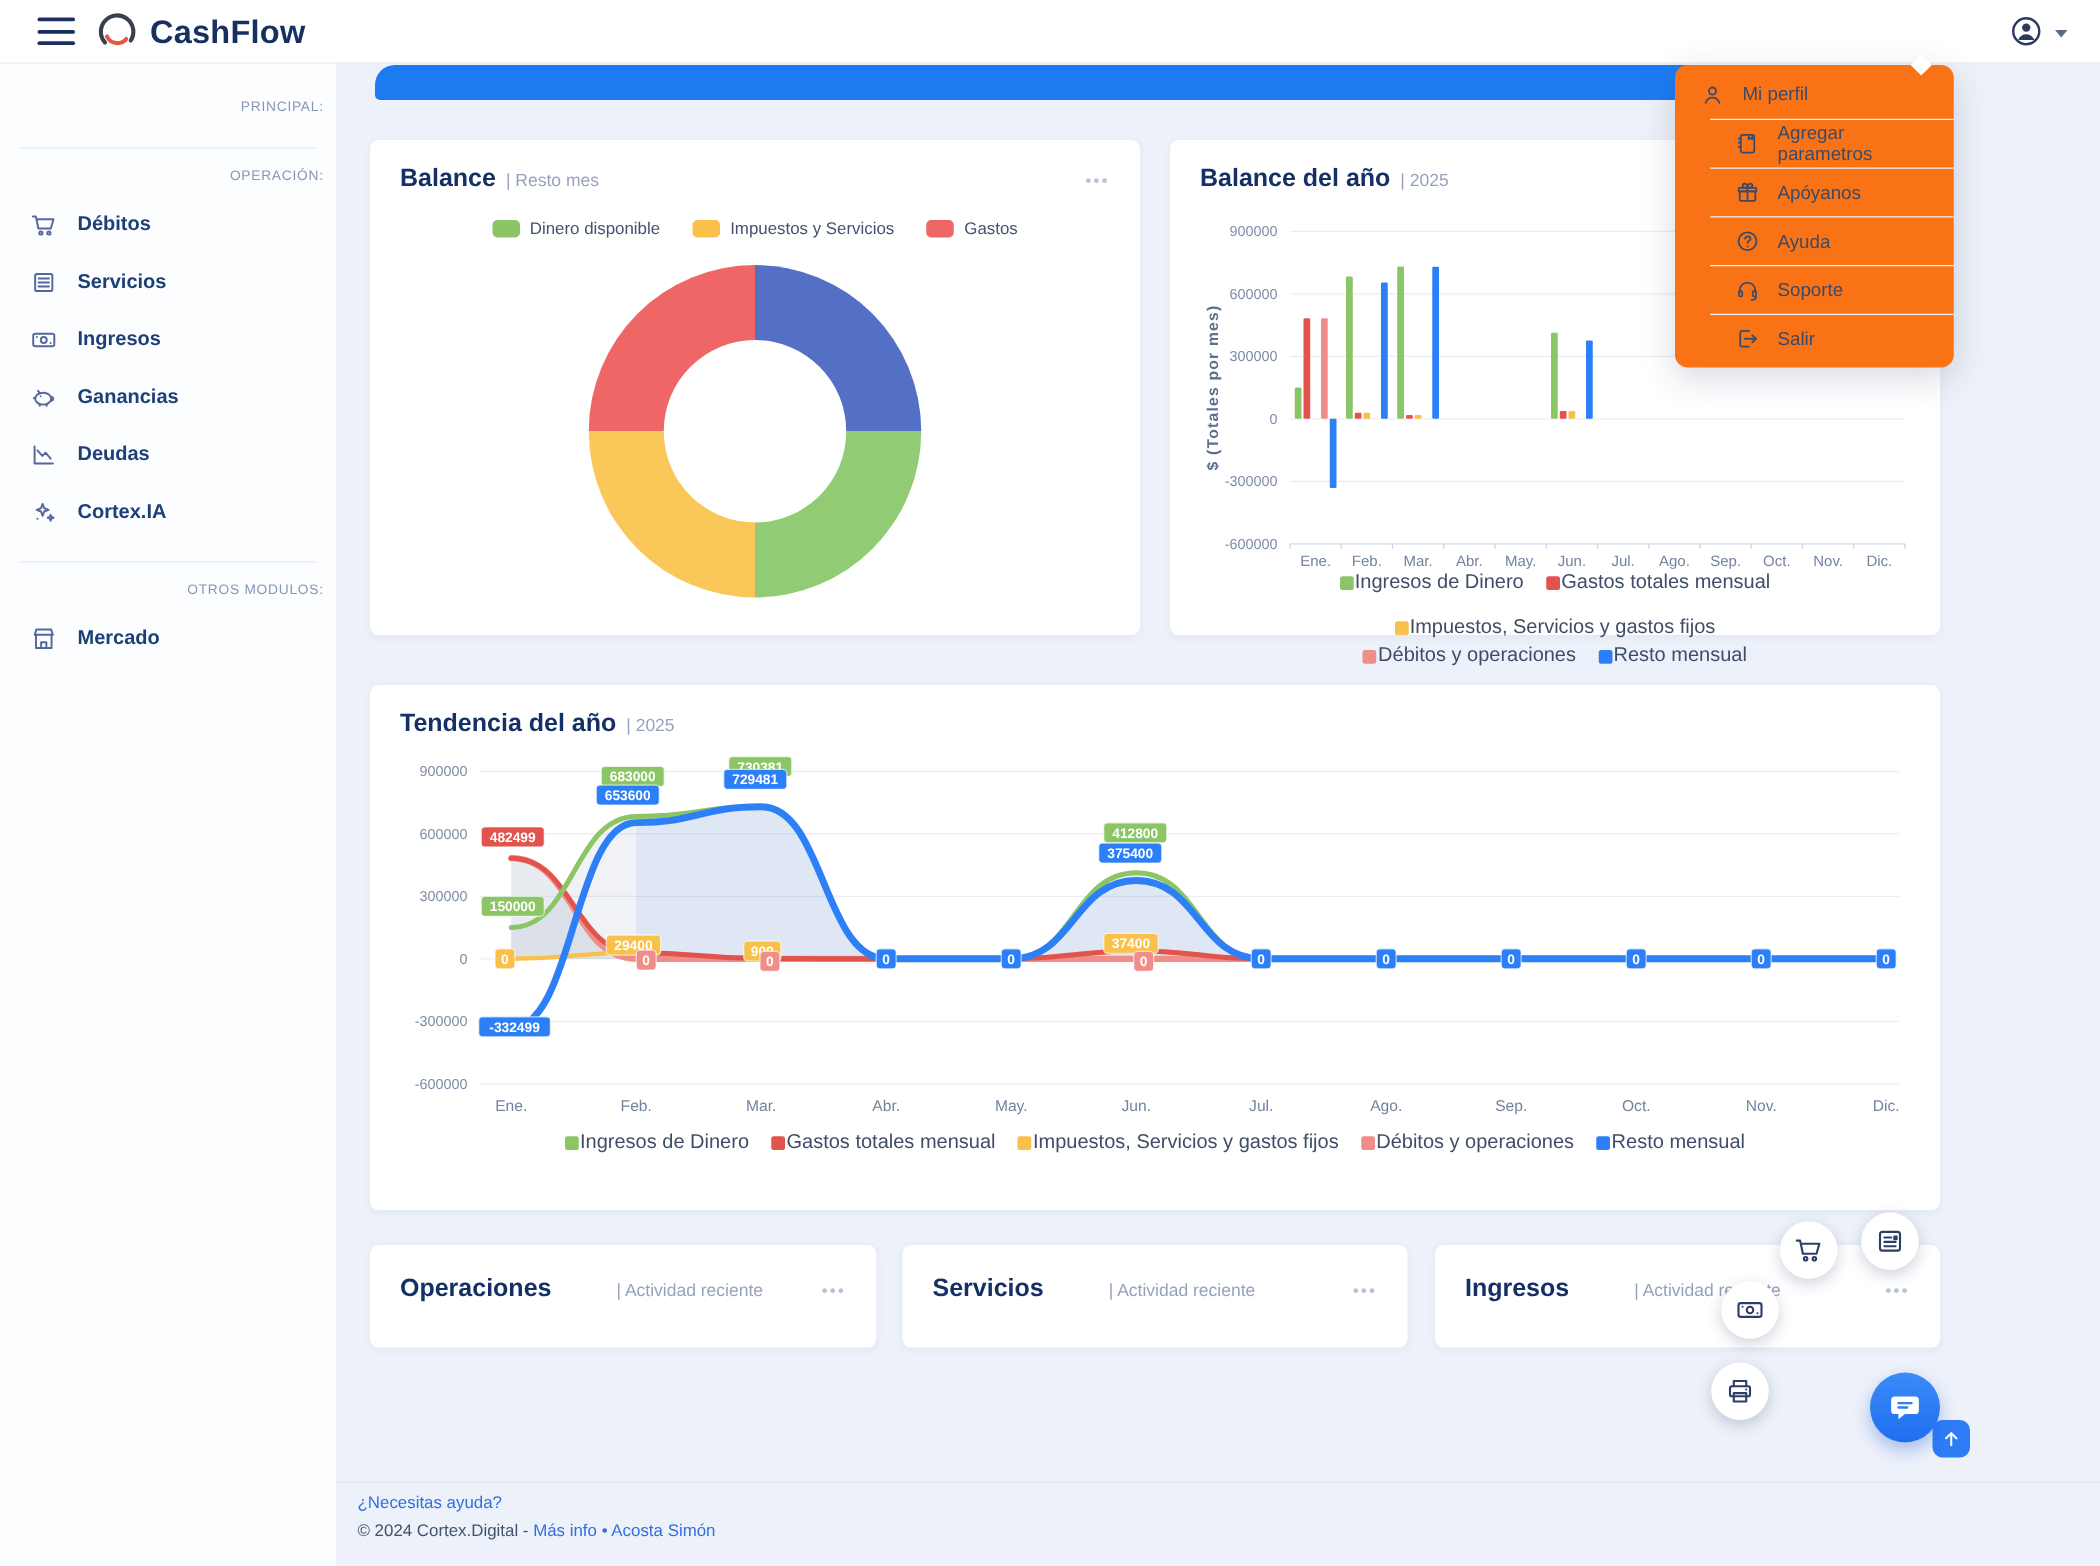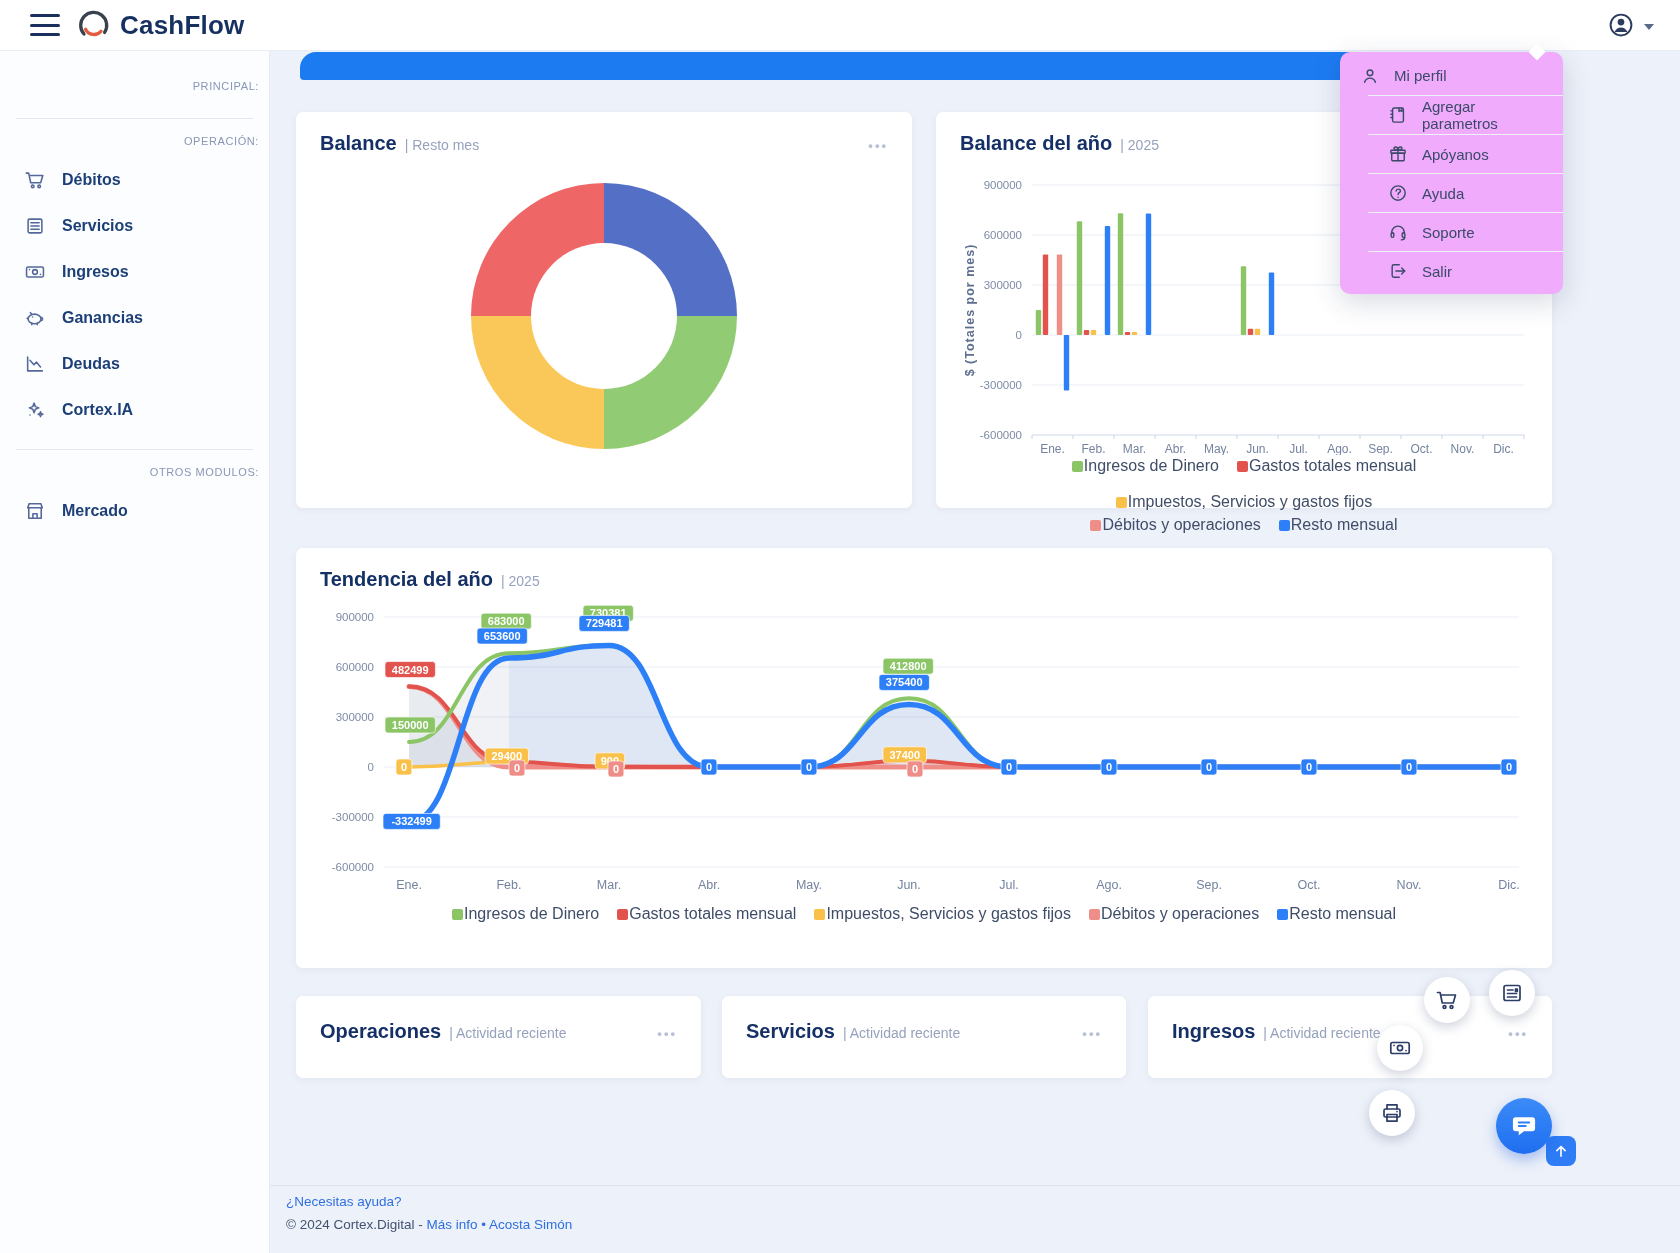--- a/index.html
+++ b/index.html
@@ -38,35 +38,35 @@
   .card-title{font-size:20px;font-weight:bold;color:#153067;}
   .card-sub{font-size:14px;color:#96a2bd;margin-left:8px;font-weight:400;}
   .more-btn{margin-left:auto;color:#b7c2d8;font-size:13px;letter-spacing:2px;cursor:pointer;
     font-weight:bold;line-height:10px;}
   #card-balance{left:296px;top:112px;width:616px;height:396px;}
   #card-balyear{left:936px;top:112px;width:616px;height:396px;}
   #card-trend{left:296px;top:548px;width:1256px;height:420px;}
   #card-ops{left:296px;top:996px;width:405px;height:82px;}
   #card-serv{left:722px;top:996px;width:404px;height:82px;}
   #card-inc{left:1148px;top:996px;width:404px;height:82px;}
-  .mini-head{padding-top:24px;}
+  .mini-head{padding-top:24px;gap:44px;}
   
   .pie-legend{display:flex;justify-content:center;gap:26px;margin-top:14px;}
   .pl-item{display:flex;align-items:center;gap:8px;font-size:13.5px;color:#44526f;}
   .pl-swatch{width:22px;height:14px;border-radius:4px;}
   .donut-wrap{display:flex;justify-content:center;margin-top:22px;}
   .donut{width:266px;height:266px;border-radius:50%;position:relative;}
   .donut-hole{position:absolute;left:50%;top:50%;width:146px;height:146px;margin:-73px 0 0 -73px;
     border-radius:50%;background:#fff;}
   
   .chart-legend{display:flex;justify-content:center;gap:18px;margin-top:2px;flex-wrap:wrap;}
   .cl-item{display:flex;align-items:center;gap:1px;font-size:16px;color:#3f4d68;}
   .cl-swatch{width:11px;height:11px;border-radius:2px;}
   
-  .user-menu{position:absolute;left:1340px;top:52px;width:223px;background:#f0abfc;z-index:60;
+  .user-menu{position:absolute;left:1340px;top:52px;width:223px;background:#f97316;z-index:60;
     border-radius:10px;box-shadow:0 8px 28px rgba(25,45,90,.18);padding:4px 0;}
   .user-menu:before{content:"";position:absolute;top:-6px;right:20px;width:12px;height:12px;
     background:#fff;transform:rotate(45deg);}
   .um-item{display:flex;align-items:center;gap:14px;padding:0 20px;height:39px;cursor:pointer;
     font-size:15px;color:#3a4a68;}
   .um-item + .um-item{border-top:1px solid #eef1f6;margin-left:28px;}
   .um-item .micon{width:20px;height:20px;color:#3a4a68;flex:0 0 20px;display:flex;}
   
   .fab{position:absolute;width:46px;height:46px;border-radius:50%;background:#fff;z-index:45;
     box-shadow:0 4px 12px rgba(30,50,90,.22);display:flex;align-items:center;justify-content:center;
@@ -190,20 +190,34 @@
       <span>Mercado</span>
     </div>
   </nav>
 
 <section class="card" id="card-balance">
   <div class="card-head">
     <span class="card-title">Balance</span>
     <span class="card-sub">| Resto mes</span>
     <span class="more-btn">•••</span>
   </div>
+  <div class="pie-legend" id="pie-legend">
+      <span class="pl-item">
+        <span class="pl-swatch" style="background: rgb(139, 197, 102);"></span>
+        <span>Dinero disponible</span>
+      </span>
+      <span class="pl-item">
+        <span class="pl-swatch" style="background: rgb(249, 192, 74);"></span>
+        <span>Impuestos y Servicios</span>
+      </span>
+      <span class="pl-item">
+        <span class="pl-swatch" style="background: rgb(238, 102, 102);"></span>
+        <span>Gastos</span>
+      </span>
+    </div>
   <div class="donut-wrap">
     <div class="donut" id="donut" style="background: conic-gradient(rgb(84, 112, 198) 0deg, rgb(84, 112, 198) 90deg, rgb(145, 204, 117) 90deg, rgb(145, 204, 117) 180deg, rgb(250, 200, 88) 180deg, rgb(250, 200, 88) 270deg, rgb(238, 102, 102) 270deg, rgb(238, 102, 102) 360deg);">
       <div class="donut-hole"></div>
     </div>
   </div>
 </section>
 
 <section class="card" id="card-balyear">
   <div class="card-head">
     <span class="card-title">Balance del año</span>

